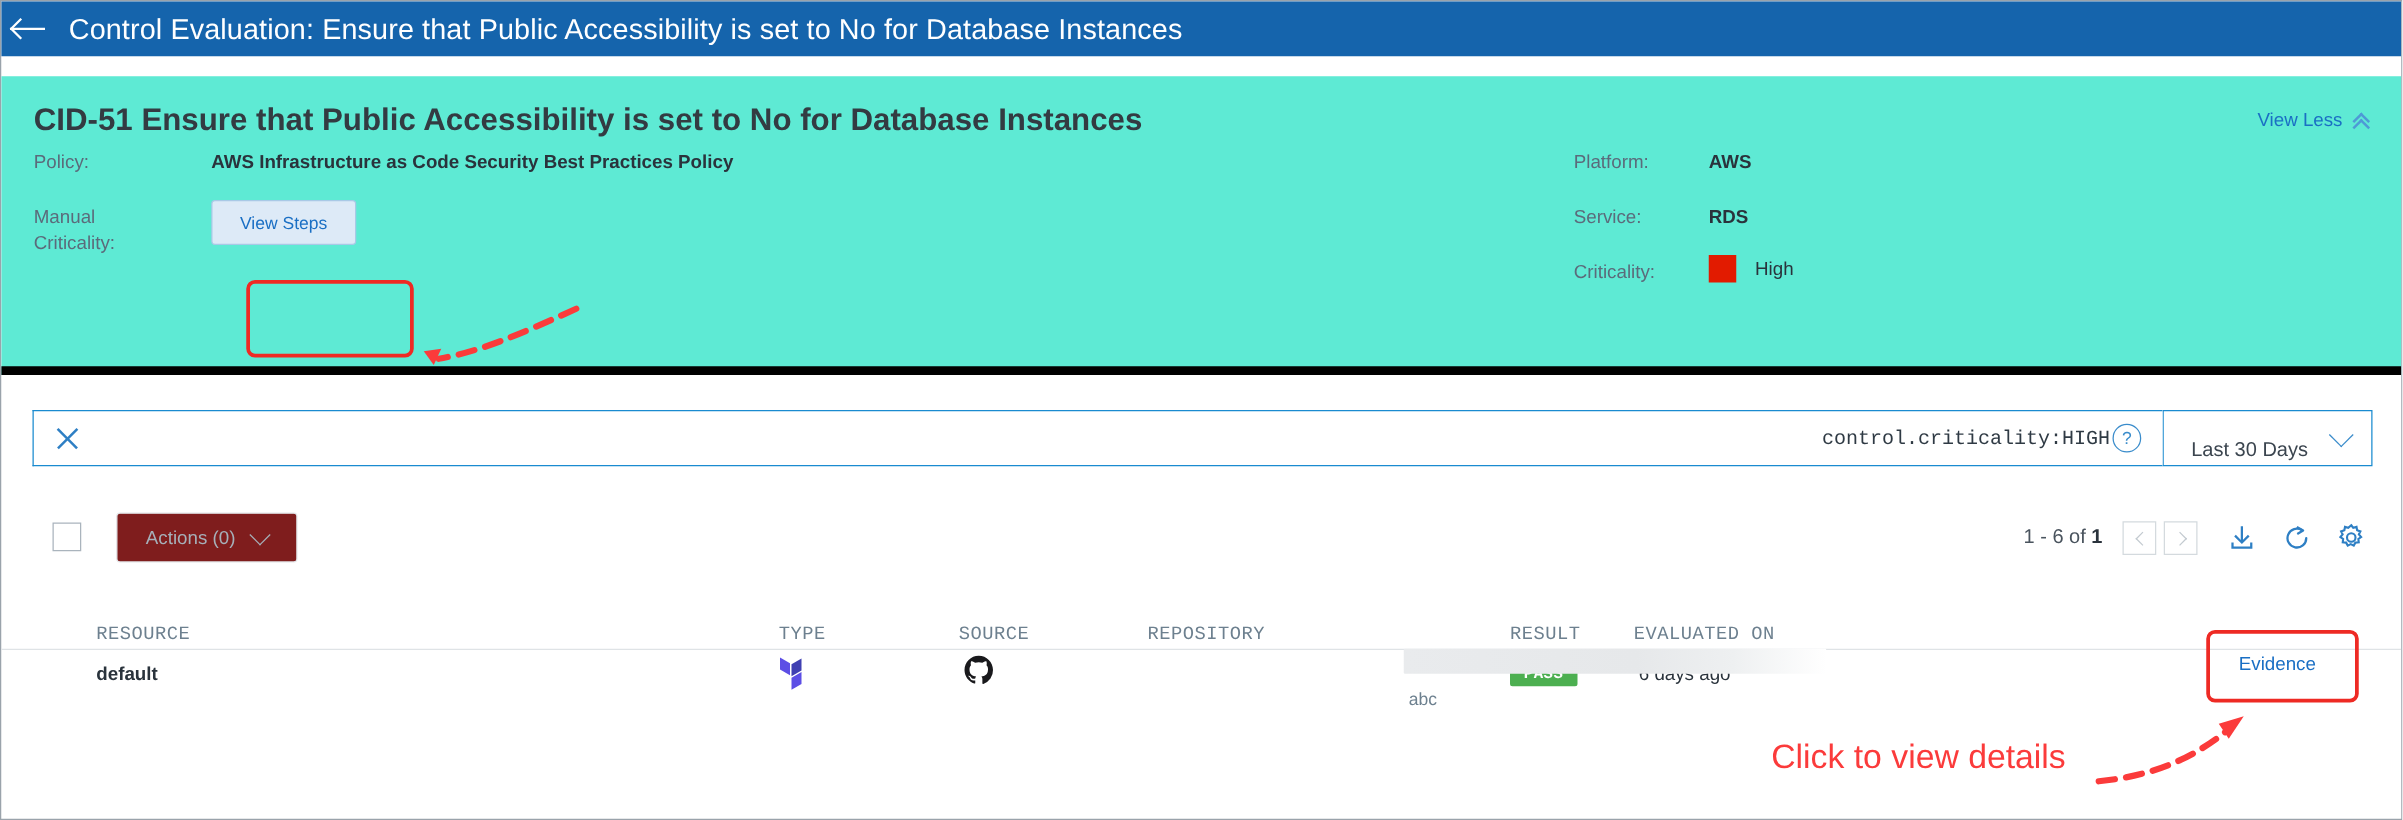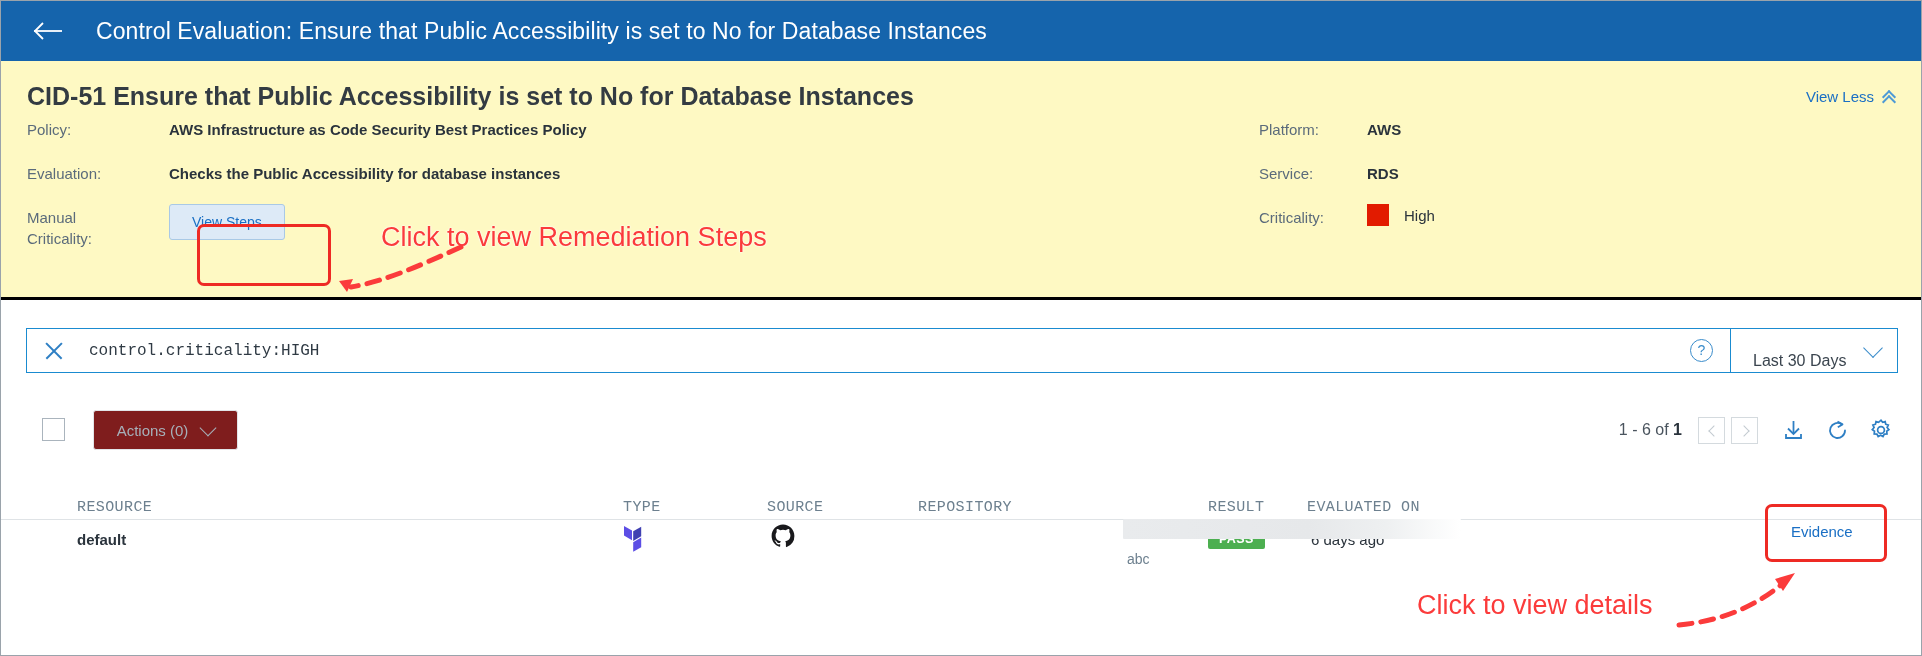--- a/index.html
+++ b/index.html
@@ -19,27 +19,26 @@
     box-sizing: border-box;
     border: 1px solid #9aa3ab;
     background: #ffffff;
   }
 
   
   .titlebar {
     position: absolute;
     left: 0; top: 0;
     width: 1920px;
-    height: 60px;
+    height: 44px;
     background: #1564ac;
     display: flex;
     align-items: center;
     box-sizing: border-box;
-    padding-left: 30px;
-    gap: 15px;
+    padding-left: 4px;
   }
   .back-arrow {
     width: 34px;
     height: 30px;
     margin-right: 16px;
     flex: 0 0 auto;
     display: flex;
     align-items: center;
     justify-content: center;
     cursor: pointer;
@@ -51,22 +50,22 @@
     letter-spacing: .1px;
     white-space: nowrap;
   }
 
   
   .detail-panel {
     position: absolute;
     left: 0; top: 60px;
     width: 1920px;
     height: 239px;
-    background: #fef9c3;
-    border-bottom: 3px solid #000000;
+    background: #5eead4;
+    border-bottom: 7px solid #000000;
     box-sizing: border-box;
   }
   .cid-title {
     position: absolute;
     left: 26px; top: 21px;
     font-size: 25px;
     font-weight: bold;
     color: #333b42;
     white-space: nowrap;
   }
@@ -214,20 +213,21 @@
   .clear-x::before { transform: rotate(45deg); }
   .clear-x::after  { transform: rotate(-45deg); }
   .search-text {
     font-family: "Liberation Mono", monospace;
     font-size: 16px;
     color: #2f3a44;
     flex: 1 1 auto;
     outline: none;
     border: none;
     background: transparent;
+    text-align: right;
   }
   .help-circle {
     width: 21px; height: 21px;
     border: 1.6px solid #3a8ccb;
     border-radius: 50%;
     color: #3a8ccb;
     font-size: 14px;
     line-height: 20px;
     text-align: center;
     margin-right: 17px;
@@ -432,24 +432,20 @@
       <span class="chev-up"></span>
     </div>
 
     <div class="meta-left">
 
       <div class="meta-row">
         <div class="meta-label">Policy:</div>
         <div class="meta-value">AWS Infrastructure as Code Security Best Practices Policy</div>
       </div>
 
-      <div class="meta-row">
-        <div class="meta-label">Evaluation:</div>
-        <div class="meta-value">Checks the Public Accessibility for database instances</div>
-      </div>
 
       <div class="meta-row">
         <div class="meta-label two-line">
           <div>Manual</div>
           <div>Criticality:</div>
         </div>
         <div>
           <span class="view-steps-btn">View Steps</span>
         </div>
       </div>
@@ -473,21 +469,20 @@
         <div class="crit-wrap">
           <span class="crit-swatch" style="background: rgb(226, 27, 0);"></span>
           <span class="crit-text">High</span>
         </div>
       </div>
 
     </div>
   </div>
 
   <div class="hl-box-steps"></div>
-  <div class="annot annot-remediation">Click to view Remediation Steps</div>
   <svg class="arrow-svg" style="left:290px; top:238px;" width="180" height="62">
     <path d="M170 8 C 130 26, 95 42, 60 48" fill="none" stroke="#fb3b3b" stroke-width="5" stroke-dasharray="13 9" stroke-linecap="round"></path>
     <polygon points="48,42 62,40 56,53" fill="#fb3b3b"></polygon>
   </svg>
 
   <div class="searchbar">
     <div class="search-field">
       <span class="clear-x"></span>
       <input class="search-text" type="text" value="control.criticality:HIGH" style="">
       <span class="help-circle">?</span>
@@ -559,21 +554,21 @@
         <polygon points="10.2,17.2 18.2,12.6 18.2,22.2 10.2,26.8" fill="#5c4ee5"></polygon>
       </svg>
     </div>
 
     <div class="td" style="left:770px; top:5px;">
       <svg width="24" height="24" viewBox="0 0 24 24" aria-hidden="true">
         <path fill="#19191c" d="M12 .6C5.7.6.6 5.7.6 12c0 5 3.3 9.3 7.8 10.8.6.1.8-.2.8-.5v-2c-3.2.7-3.9-1.4-3.9-1.4-.5-1.3-1.3-1.7-1.3-1.7-1-.7.1-.7.1-.7 1.1.1 1.7 1.2 1.7 1.2 1 1.8 2.7 1.3 3.4 1 .1-.7.4-1.3.7-1.6-2.6-.3-5.3-1.3-5.3-5.8 0-1.3.5-2.3 1.2-3.2-.1-.3-.5-1.5.1-3.1 0 0 1-.3 3.2 1.2a11 11 0 0 1 5.8 0c2.2-1.5 3.2-1.2 3.2-1.2.6 1.6.2 2.8.1 3.1.8.9 1.2 1.9 1.2 3.2 0 4.5-2.7 5.5-5.3 5.8.4.4.8 1.1.8 2.2v3.3c0 .3.2.7.8.5A11.4 11.4 0 0 0 23.4 12C23.4 5.7 18.3.6 12 .6z"></path>
       </svg>
     </div>
 
-    <div class="td" style="left:1207px; top:10px;">
+    <div class="td" style="left:1207px; top:10px;font-family:Liberation Mono, monospace;">
       <span class="badge-pass" style="background: rgb(76, 175, 80);">PASS</span>
     </div>
 
     <div class="td" style="left:1310px;">6 days ago</div>
   </div>
 
   <div class="repo-redacted"></div>
   <div class="repo-sub">abc</div>
 
   <div class="evidence-link">Evidence</div>

